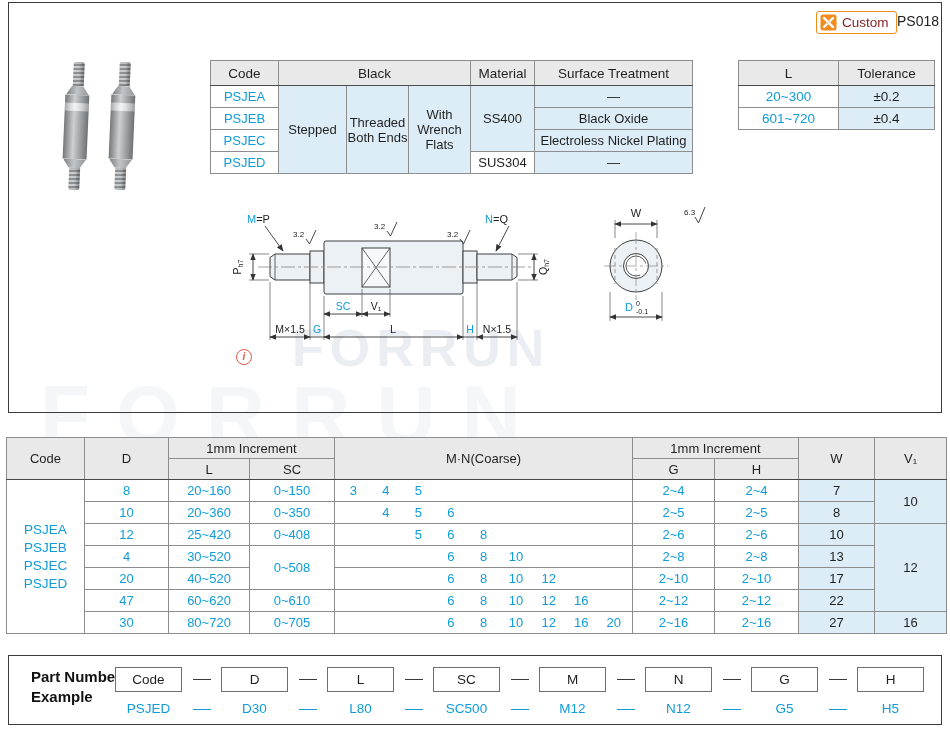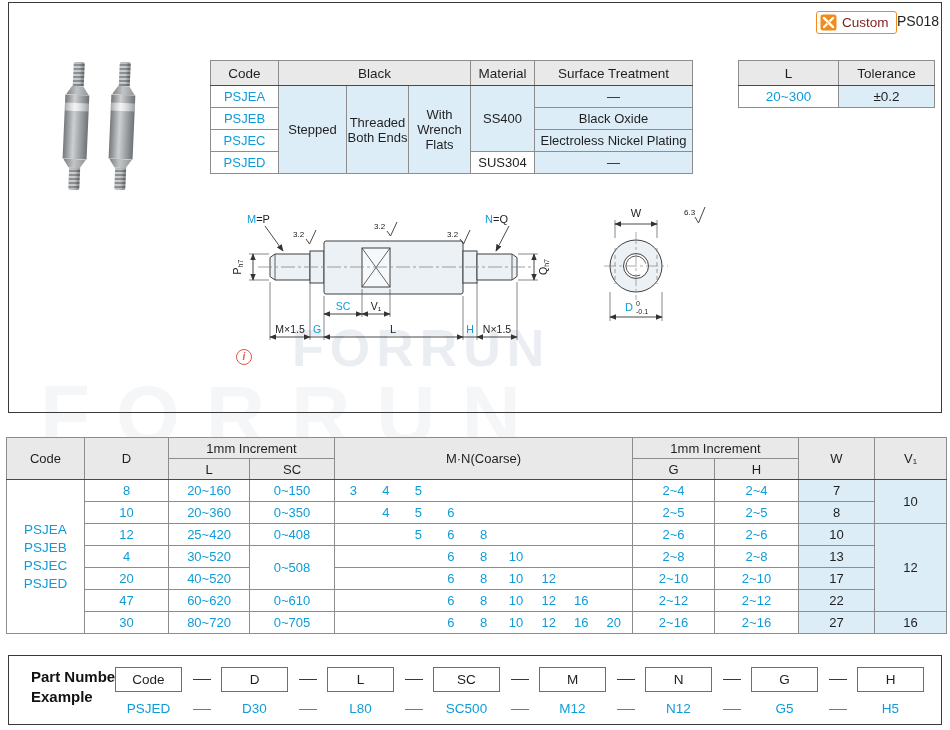--- a/index.html
+++ b/index.html
@@ -166,20 +166,24 @@
       <tr>
         <th>L</th>
         <th>Tolerance</th>
       </tr>
     </thead>
     <tbody>
       <tr>
         <td class="blue">20~300</td>
         <td class="lb">±0.2</td>
       </tr>
+      <tr>
+        <td class="blue">601~720</td>
+        <td class="lb">±0.4</td>
+      </tr>
     </tbody>
   </table>
 
   <svg class="drawing" width="500" height="162" viewBox="0 0 500 162">
     <defs>
       <marker id="ar" viewBox="0 0 10 10" refX="9" refY="5" markerWidth="8" markerHeight="8" orient="auto-start-reverse">
         <path d="M0,1 L10,5 L0,9 z" fill="#333"></path>
       </marker>
     </defs>
 

